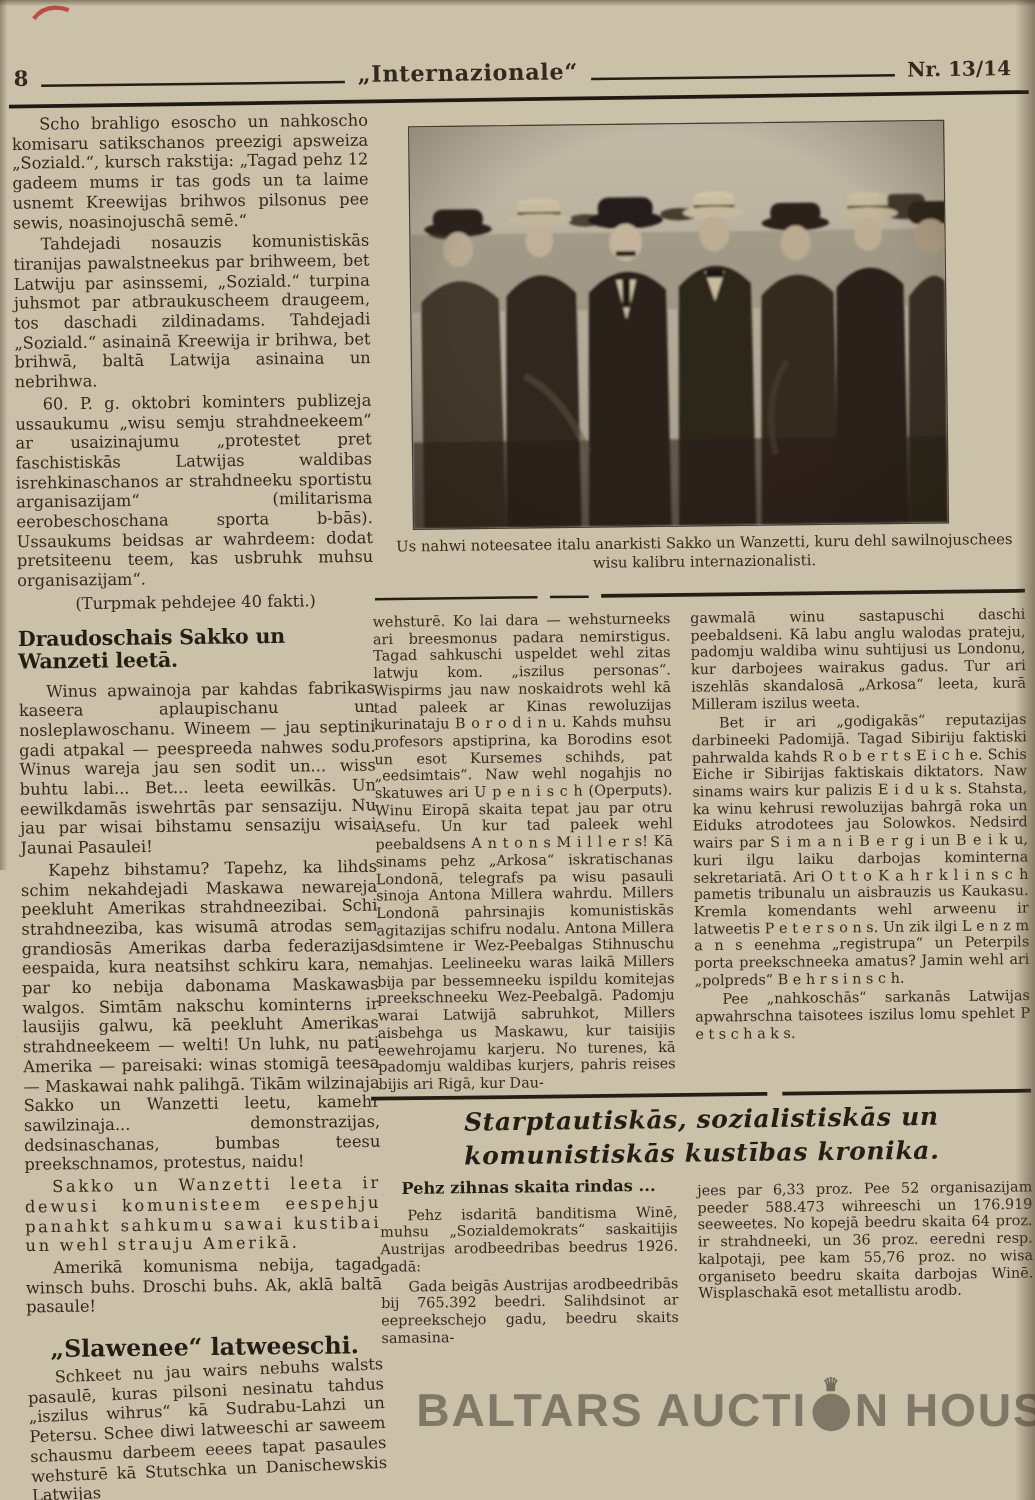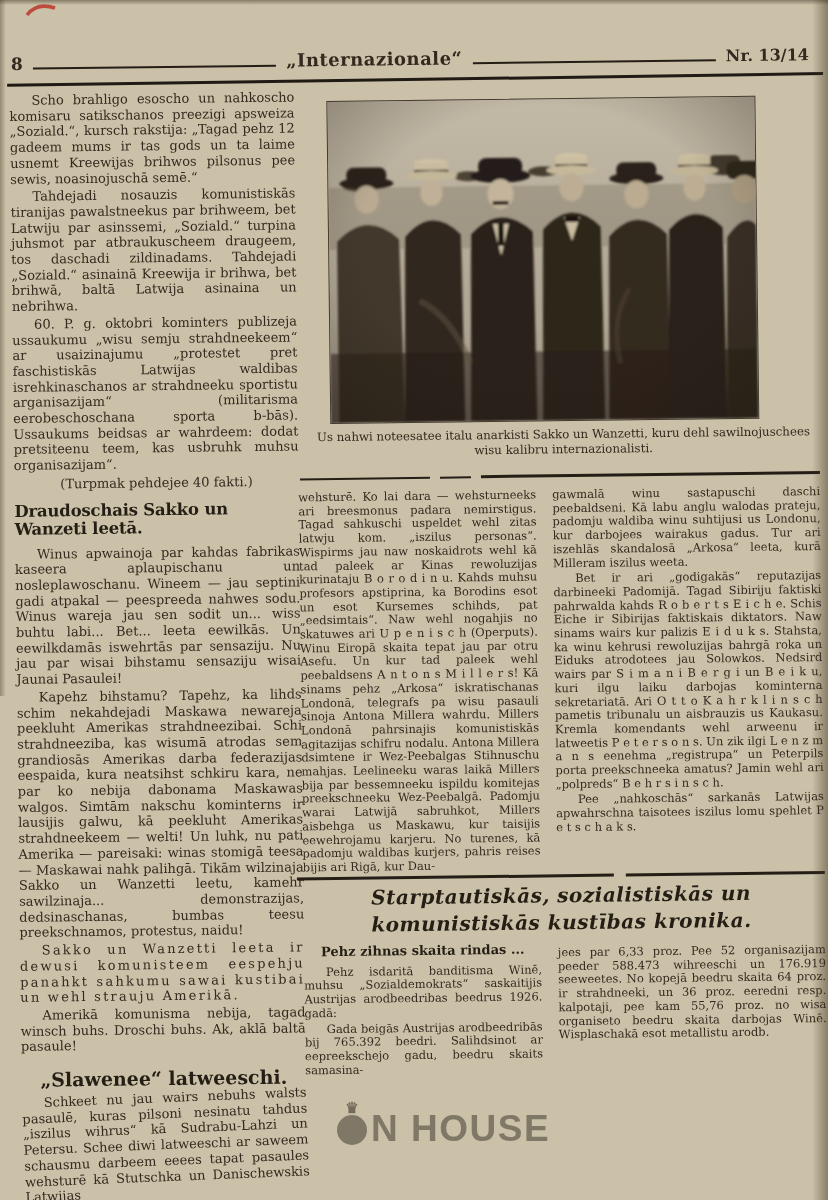--- a/index.html
+++ b/index.html
@@ -214,20 +214,21 @@
       <h3 class="chron-sub">Pehz zihnas skaita rindas ...</h3>
       <p>Pehz isdaritā banditisma Winē, muhsu „Sozialdemokrats“ saskaitijis Austrijas arodbeedribas beedrus 1926. gadā:</p>
       <p>Gada beigās Austrijas arodbeedribās bij 765.392 beedri. Salihdsinot ar eepreekschejo gadu, beedru skaits samasina-</p>
     </div>
     <div class="chron-col2">
       <p class="noindent">jees par 6,33 proz. Pee 52 organisazijam peeder 588.473 wihreeschi un 176.919 seeweetes. No kopejā beedru skaita 64 proz. ir strahdneeki, un 36 proz. eeredni resp. kalpotaji, pee kam 55,76 proz. no wisa organiseto beedru skaita darbojas Winē. Wisplaschakā esot metallistu arodb.</p>
     </div>
   </div>
 
   <div class="wm2">
+    <span>BALTARS AUCTI</span>
       <span class="wm-o">
         <span class="wm-crown">♛</span>
       </span>
       <span>N HOUSE</span>
   </div>
 
   <div class="edge-right"></div>
   <div class="edge-top"></div>
   <div class="edge-left"></div>
   <svg class="red-mark" width="36" height="20" viewBox="0 0 36 20" xmlns="http://www.w3.org/2000/svg">

